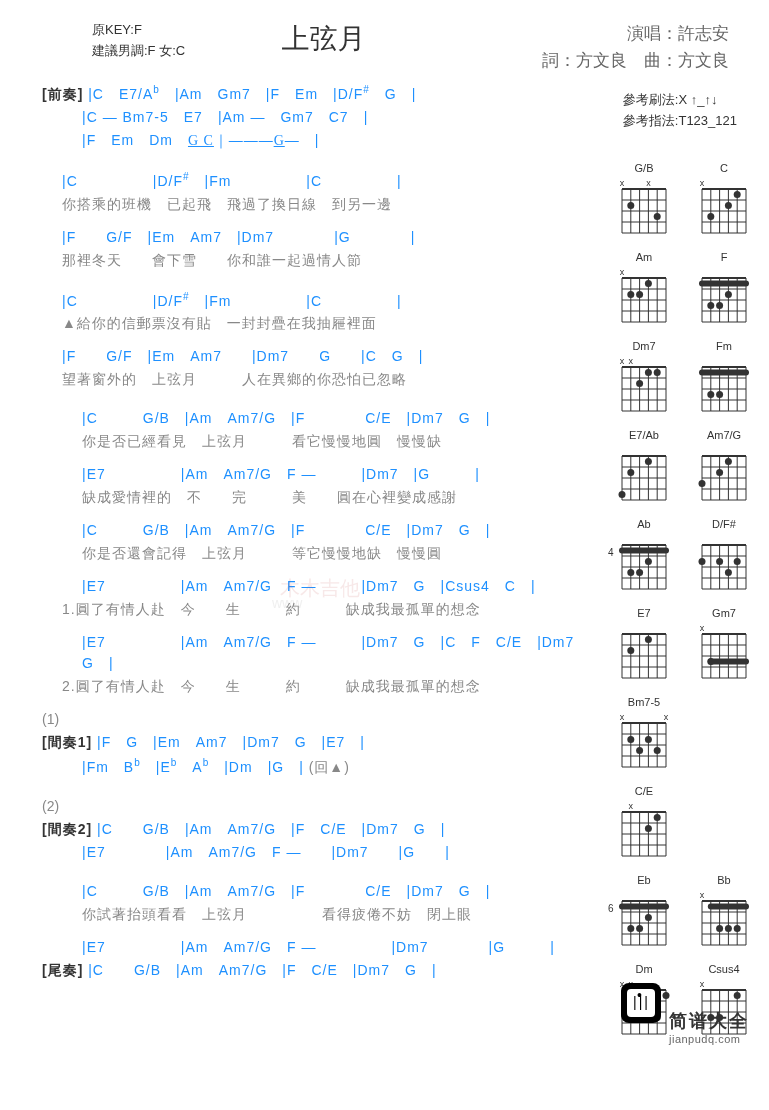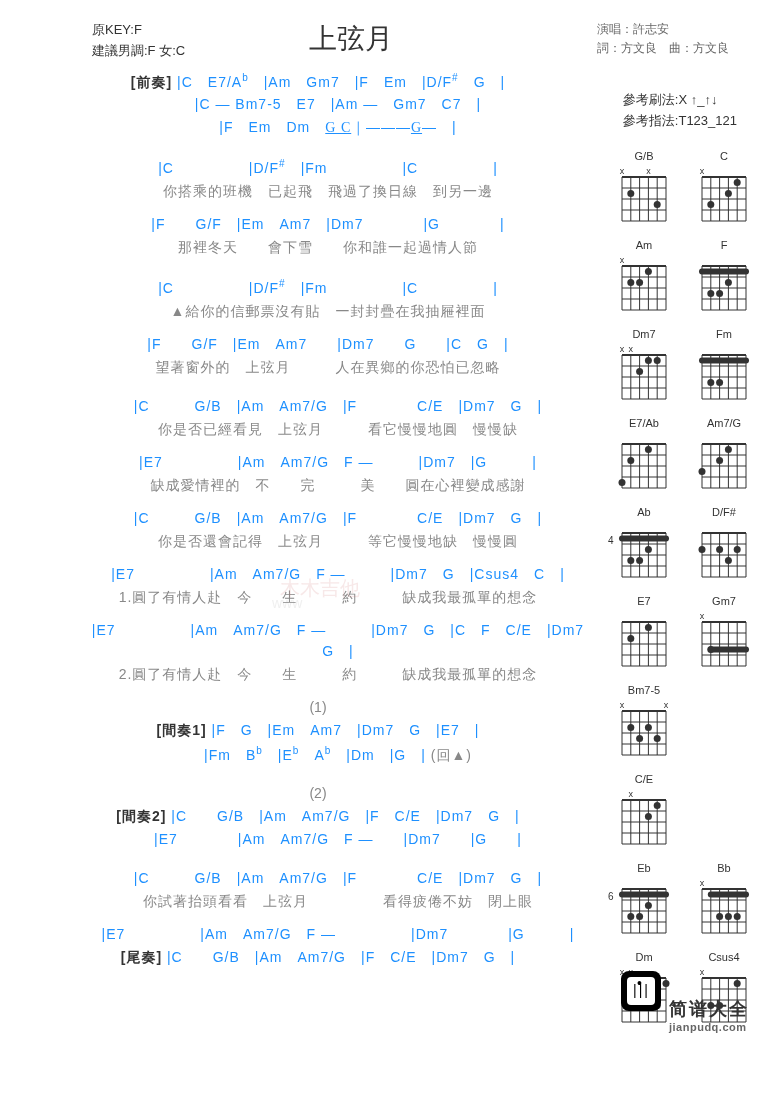--- a/index.html
+++ b/index.html
@@ -1,24 +1,24 @@
 <!DOCTYPE html>
 <html><head>
 <meta charset="utf-8">
 <style>
   * { margin: 0; padding: 0; box-sizing: border-box; }
   body { font-family: "Microsoft YaHei", "PingFang TC", sans-serif; background: #fff; width: 769px; position: relative; }
   .page { padding: 20px 10px 20px 42px; position: relative; }
   .header { display: flex; justify-content: space-between; align-items: flex-start; margin-bottom: 8px; }
   .header-left { font-size: 13px; color: #333; line-height: 1.6; padding-left: 50px; }
   .title { font-size: 28px; color: #333; text-align: center; flex: 1; margin-left: -80px; }
-  .header-right { font-size: 12px; color: #666; line-height: 1.6; text-align: left; padding-right: 30px; }
+  .header-right { font-size: 17px; color: #666; line-height: 1.6; text-align: right; padding-right: 30px; }
   .ref-box { position: absolute; right: 32px; top: 90px; font-size: 13px; color: #333; line-height: 1.6; }
   .main { display: flex; }
-  .content { flex: 1; padding-right: 15px; text-align: center; }
+  .content { flex: 1; padding-right: 15px; }
   .diagrams { width: 150px; display: grid; grid-template-columns: 1fr 1fr; gap: 12px 10px; padding-top: 80px; }
   .line { margin-bottom: 2px; font-size: 14px; line-height: 1.5; }
   .chord-line { color: #1e90ff; font-weight: 500; letter-spacing: 1px; }
   .chord-line sup { font-size: 10px; }
   .lyric-line { color: #888; letter-spacing: 1px; margin-bottom: 12px; }
   .section-label { color: #333; font-weight: bold; display: inline; }
   .underline { text-decoration: underline; font-family: Liberation Serif, serif; }
   .gap { margin-bottom: 18px; }
   .indent { padding-left: 20px; }
   .indent2 { padding-left: 40px; }
@@ -32,21 +32,21 @@
   .watermark { position: absolute; left: 280px; top: 575px; font-size: 20px; color: rgba(200,100,100,0.15); pointer-events: none; }
   .watermark2 { position: absolute; left: 272px; top: 595px; font-size: 14px; color: rgba(150,150,150,0.15); pointer-events: none; }
   
   .footer-logo { position: absolute; right: 20px; bottom: 15px; display: flex; align-items: center; }
   .logo-icon { width: 40px; height: 40px; background: #000; border-radius: 8px; display: flex; align-items: center; justify-content: center; margin-right: 8px; }
   .logo-inner { width: 28px; height: 28px; background: #fff; border-radius: 4px; position: relative; }
   .logo-inner::before { content: "•"; position: absolute; top: -2px; left: 10px; font-size: 14px; color: #000; }
   .logo-inner::after { content: "|||"; position: absolute; top: 5px; left: 6px; font-size: 14px; color: #000; letter-spacing: 2px; }
   .logo-text { display: flex; flex-direction: column; }
   .logo-text-cn { font-size: 18px; color: #333; font-weight: bold; letter-spacing: 2px; margin-top: 48px; }
-  .logo-text-en { font-size: 11px; color: #666; letter-spacing: 0.5px; font-weight: bold; }
+  .logo-text-en { font-size: 11px; color: #666; letter-spacing: 0.5px; }
   
   .triangle { color: #333; }
 </style>
 </head>
 <body>
 
 <div class="page">
   <div class="header">
     <div class="header-left">
       <div>原KEY:F</div>

